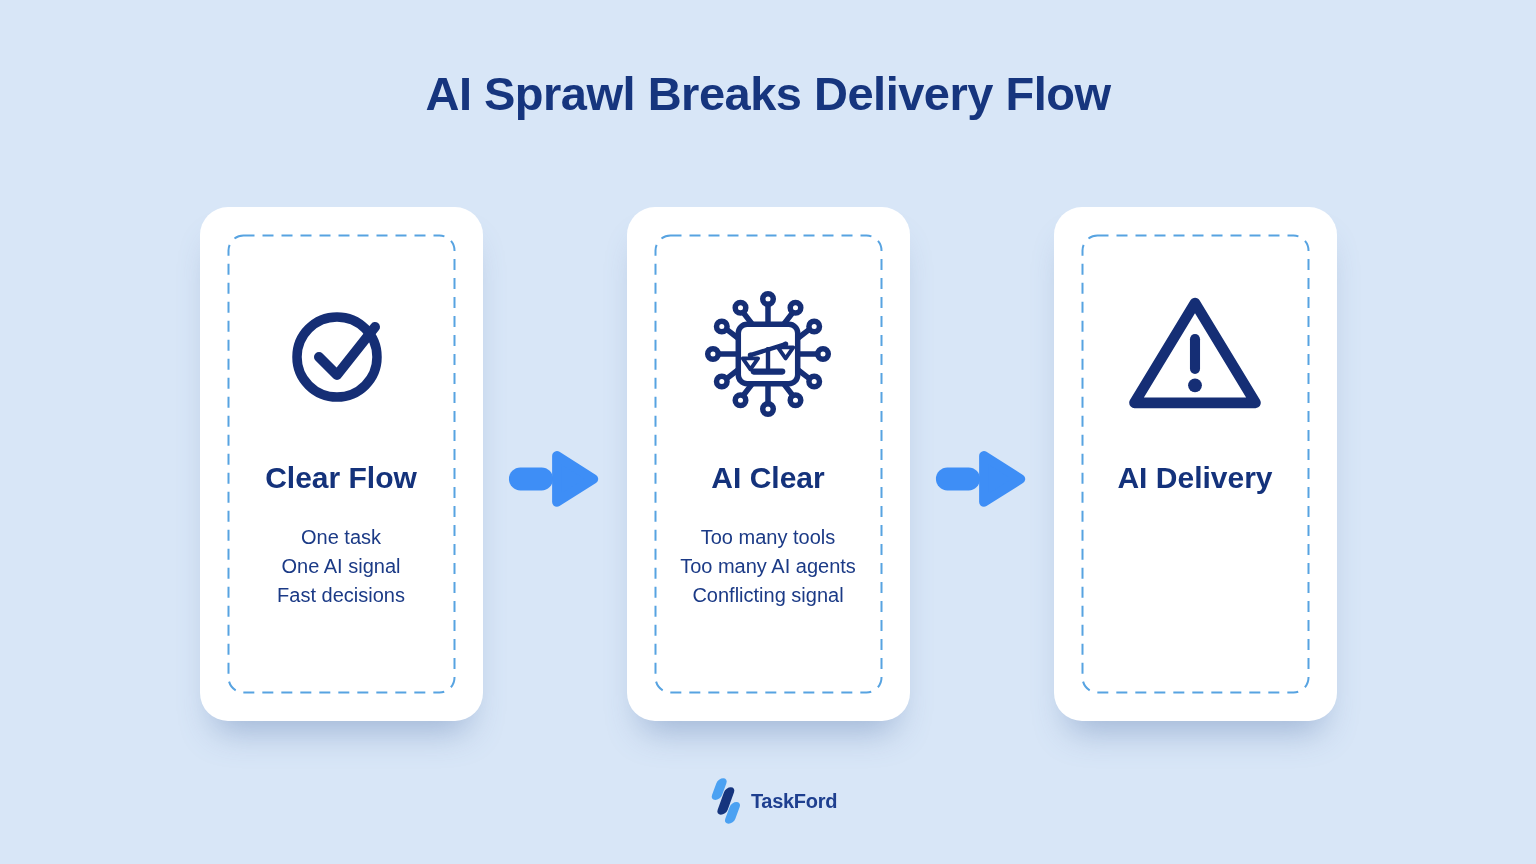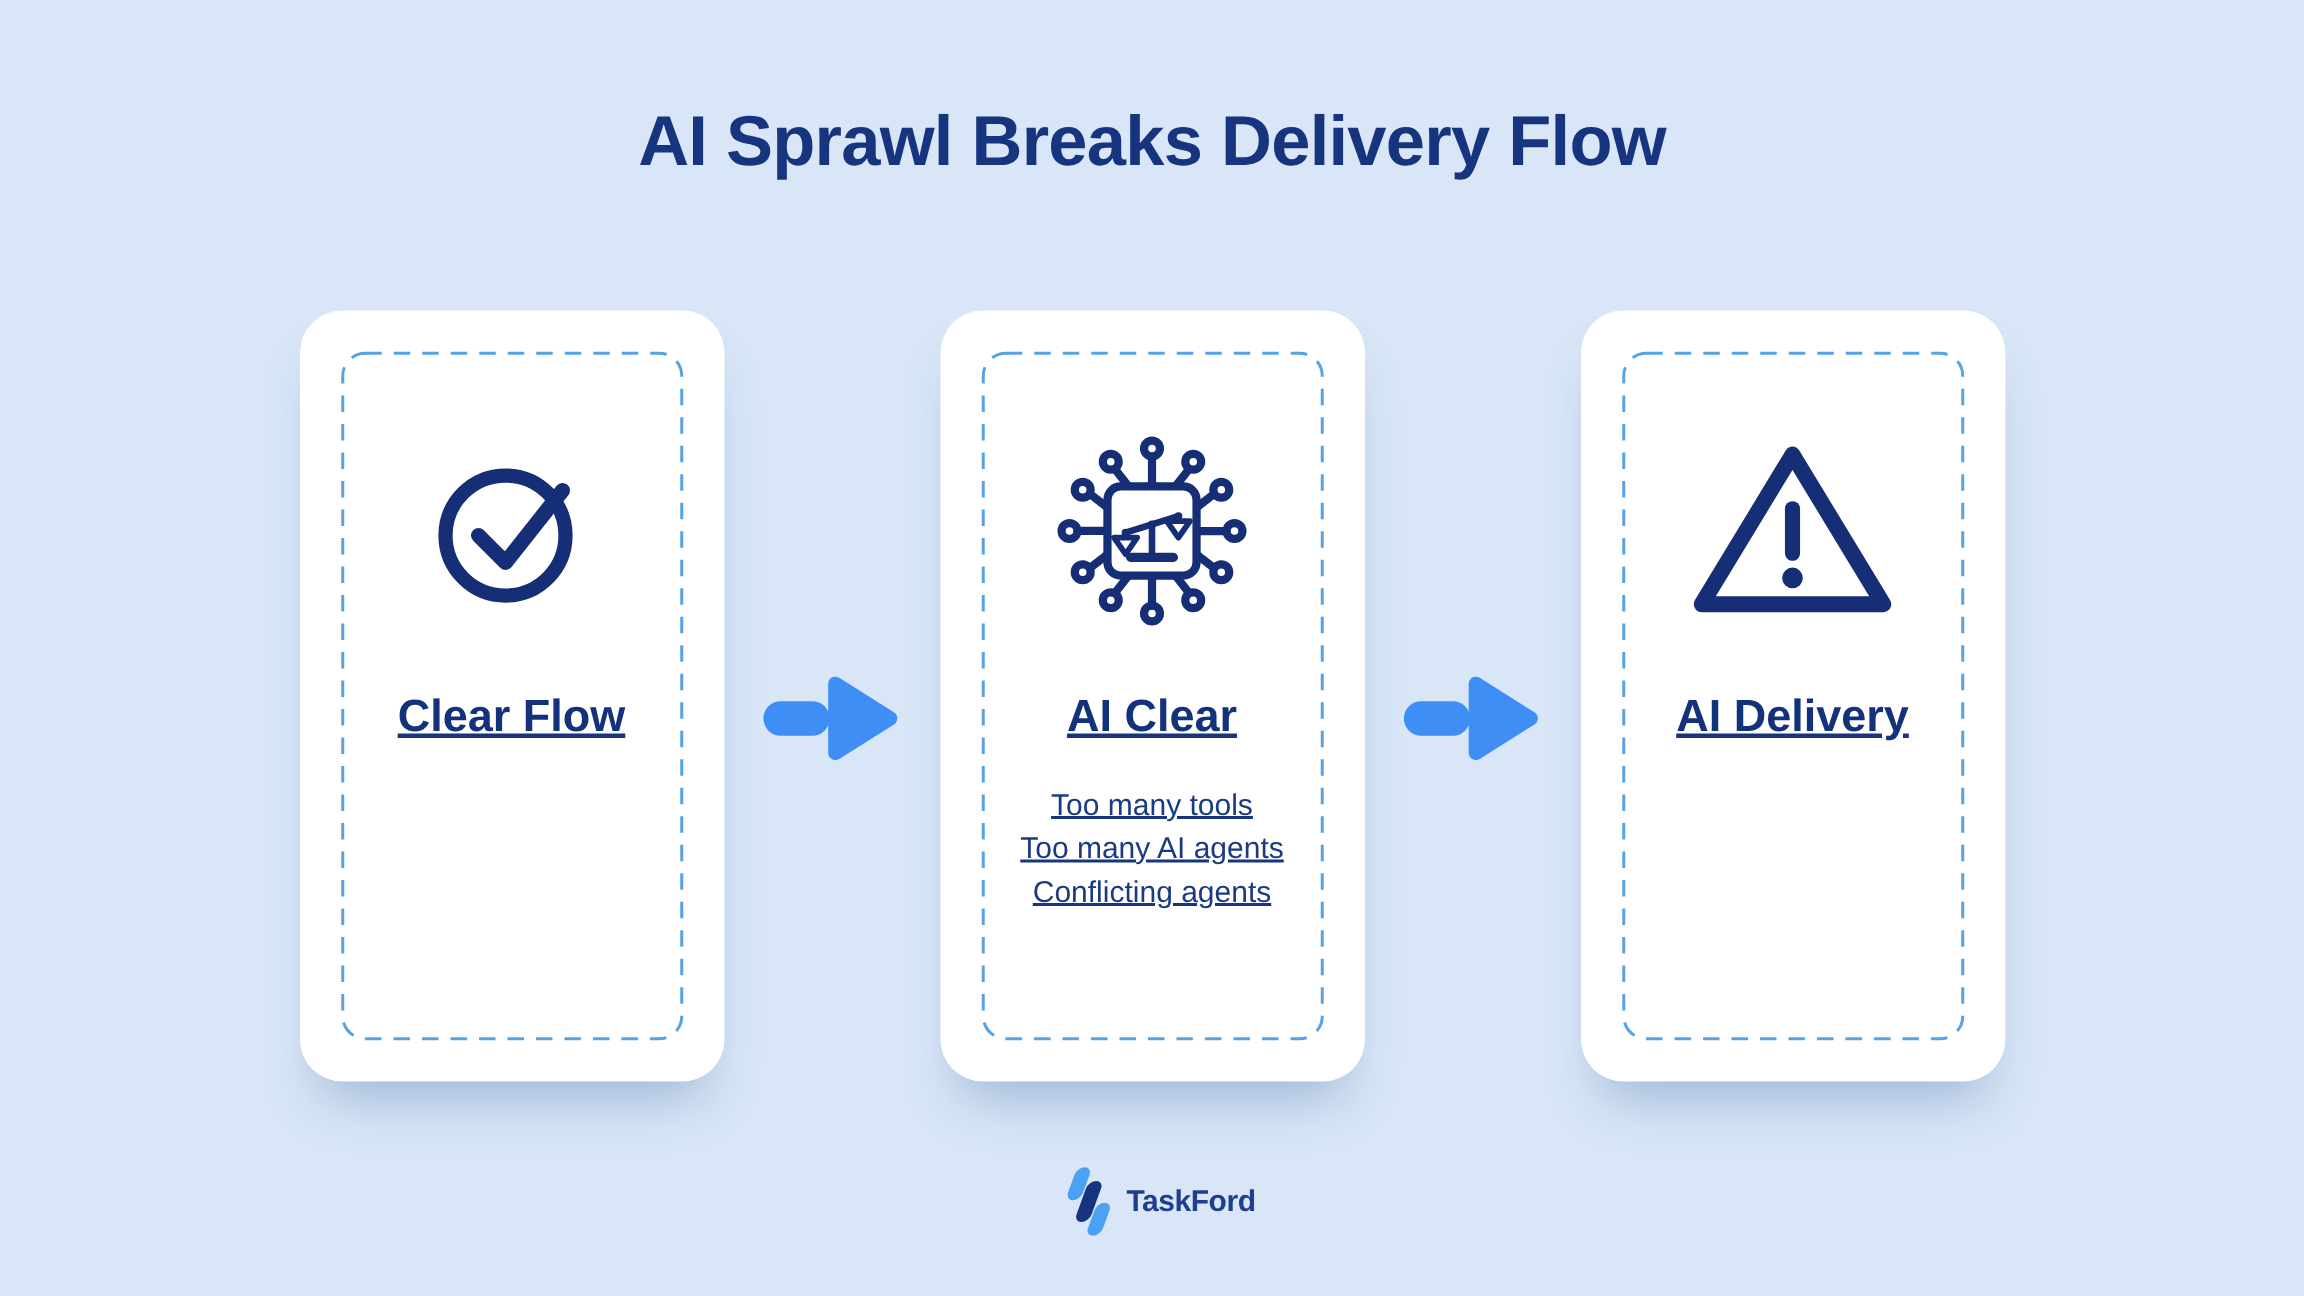--- a/index.html
+++ b/index.html
@@ -26,21 +26,20 @@
     align-items: stretch;
   }
   .card {
     width: 283px; height: 514px;
     background: #ffffff;
     border-radius: 28px;
     position: relative;
     box-shadow: 0 24px 34px -14px rgba(92, 122, 172, 0.45);
     display: flex; flex-direction: column; align-items: center;
     padding-top: 82px;
-    text-decoration: underline;
   }
   .dashed-frame {
     position: absolute;
     inset: 27px;
     pointer-events: none;
   }
   .icon-box {
     height: 130px;
     display: flex; align-items: center; justify-content: center;
   }
@@ -89,20 +88,25 @@
       <svg class="dashed-frame" width="229" height="460" viewBox="0 0 229 460">
         <rect x="1.5" y="1.5" width="226" height="457" rx="15" fill="none" stroke="#57A3E1" stroke-width="2" stroke-dasharray="11 8"></rect>
       </svg>
       <div class="icon-box">
         <svg width="120" height="120" viewBox="0 0 120 120" fill="none">
           <circle cx="56" cy="63" r="40" stroke="#152E75" stroke-width="9.5"></circle>
           <path d="M38 63 L56 81 L94 33" stroke="#152E75" stroke-width="10" stroke-linecap="round" stroke-linejoin="round"></path>
         </svg>
       </div>
       <div class="card-title">Clear Flow</div>
+      <div class="card-items">
+        <div>One task</div>
+        <div>One AI signal</div>
+        <div>Fast decisions</div>
+      </div>
     </div>
 
     <div class="arrow-cell">
       <svg width="96" height="72" viewBox="0 0 100 72">
         <rect x="2" y="25" width="46" height="24" rx="12" fill="#3E8EF6"></rect>
         <path d="M52 13 L52 61 L90 37 Z" fill="#3E8EF6" stroke="#3E8EF6" stroke-width="10" stroke-linejoin="round"></path>
       </svg>
     </div>
 
     <div class="card">
@@ -135,21 +139,21 @@
           </g>
           <circle cx="44" cy="61" r="2.4" fill="#152E75"></circle>
           <circle cx="76" cy="51" r="2.4" fill="#152E75"></circle>
           <circle cx="60" cy="56" r="2.4" fill="#152E75"></circle>
         </svg>
       </div>
       <div class="card-title">AI Clear</div>
       <div class="card-items">
         <div>Too many tools</div>
         <div>Too many AI agents</div>
-        <div>Conflicting agents</div>
+        <div>Conflicting signal</div>
       </div>
     </div>
 
     <div class="arrow-cell">
       <svg width="96" height="72" viewBox="0 0 100 72">
         <rect x="2" y="25" width="46" height="24" rx="12" fill="#3E8EF6"></rect>
         <path d="M52 13 L52 61 L90 37 Z" fill="#3E8EF6" stroke="#3E8EF6" stroke-width="10" stroke-linejoin="round"></path>
       </svg>
     </div>
 

